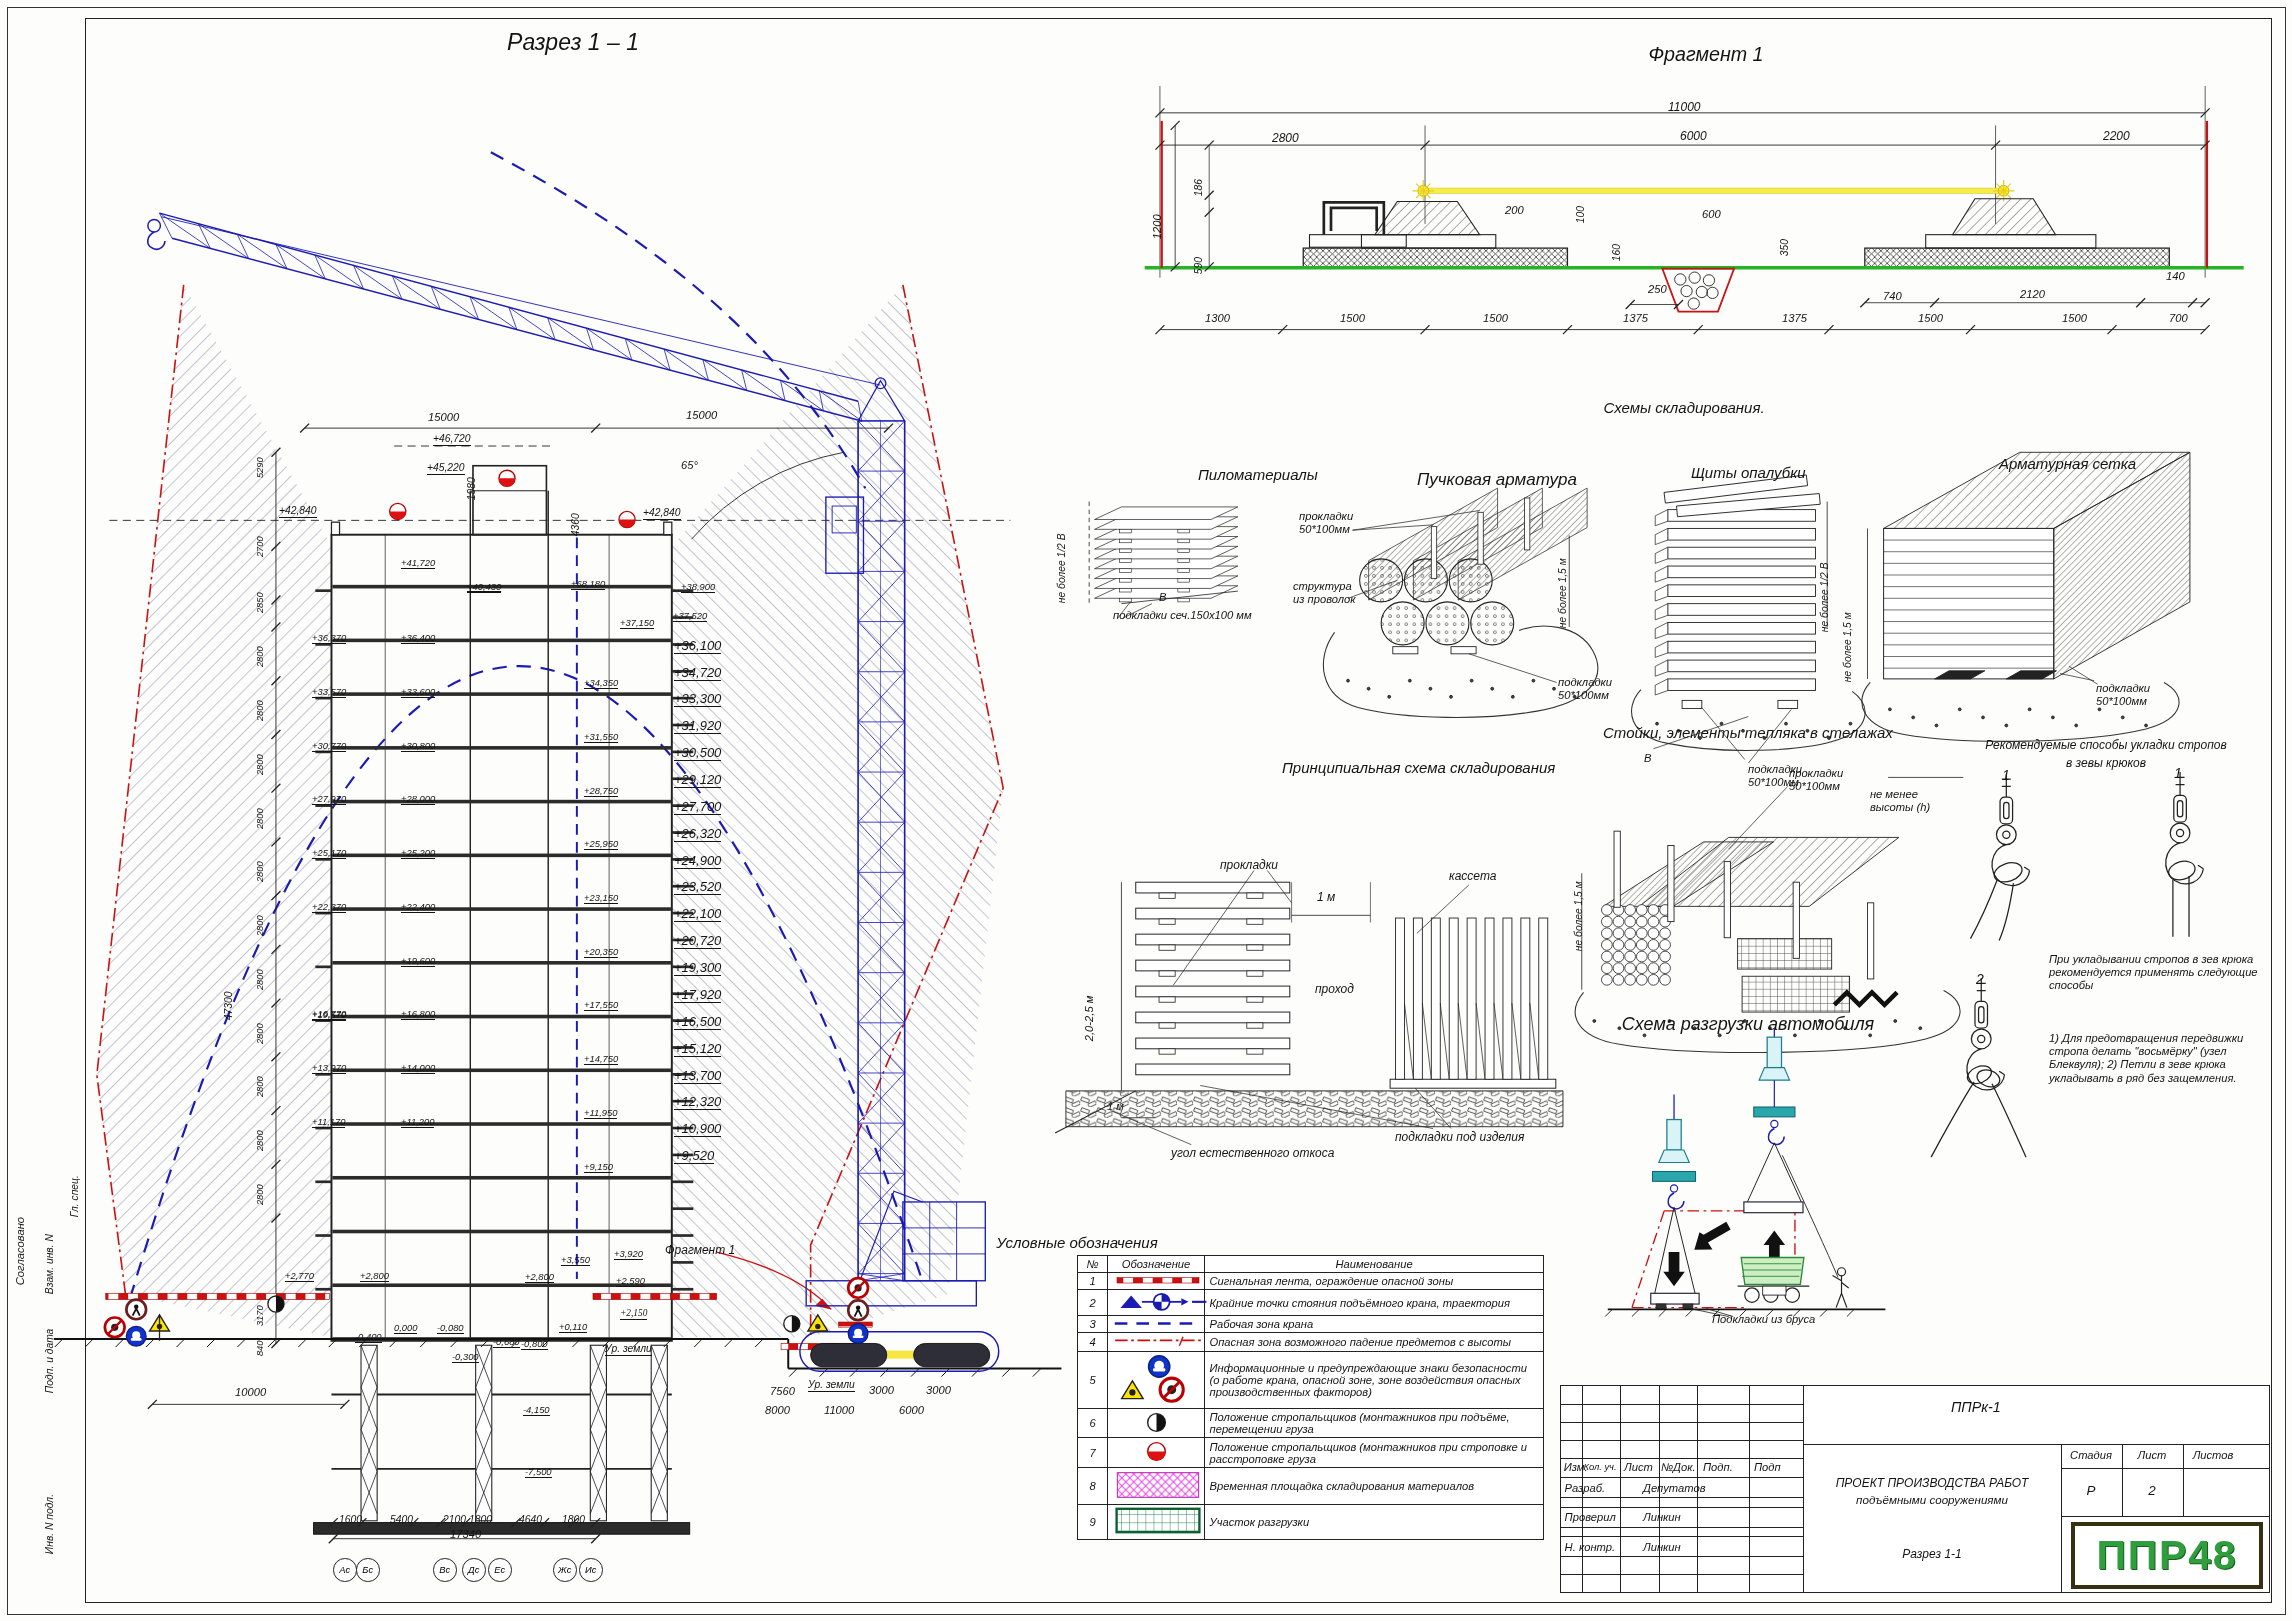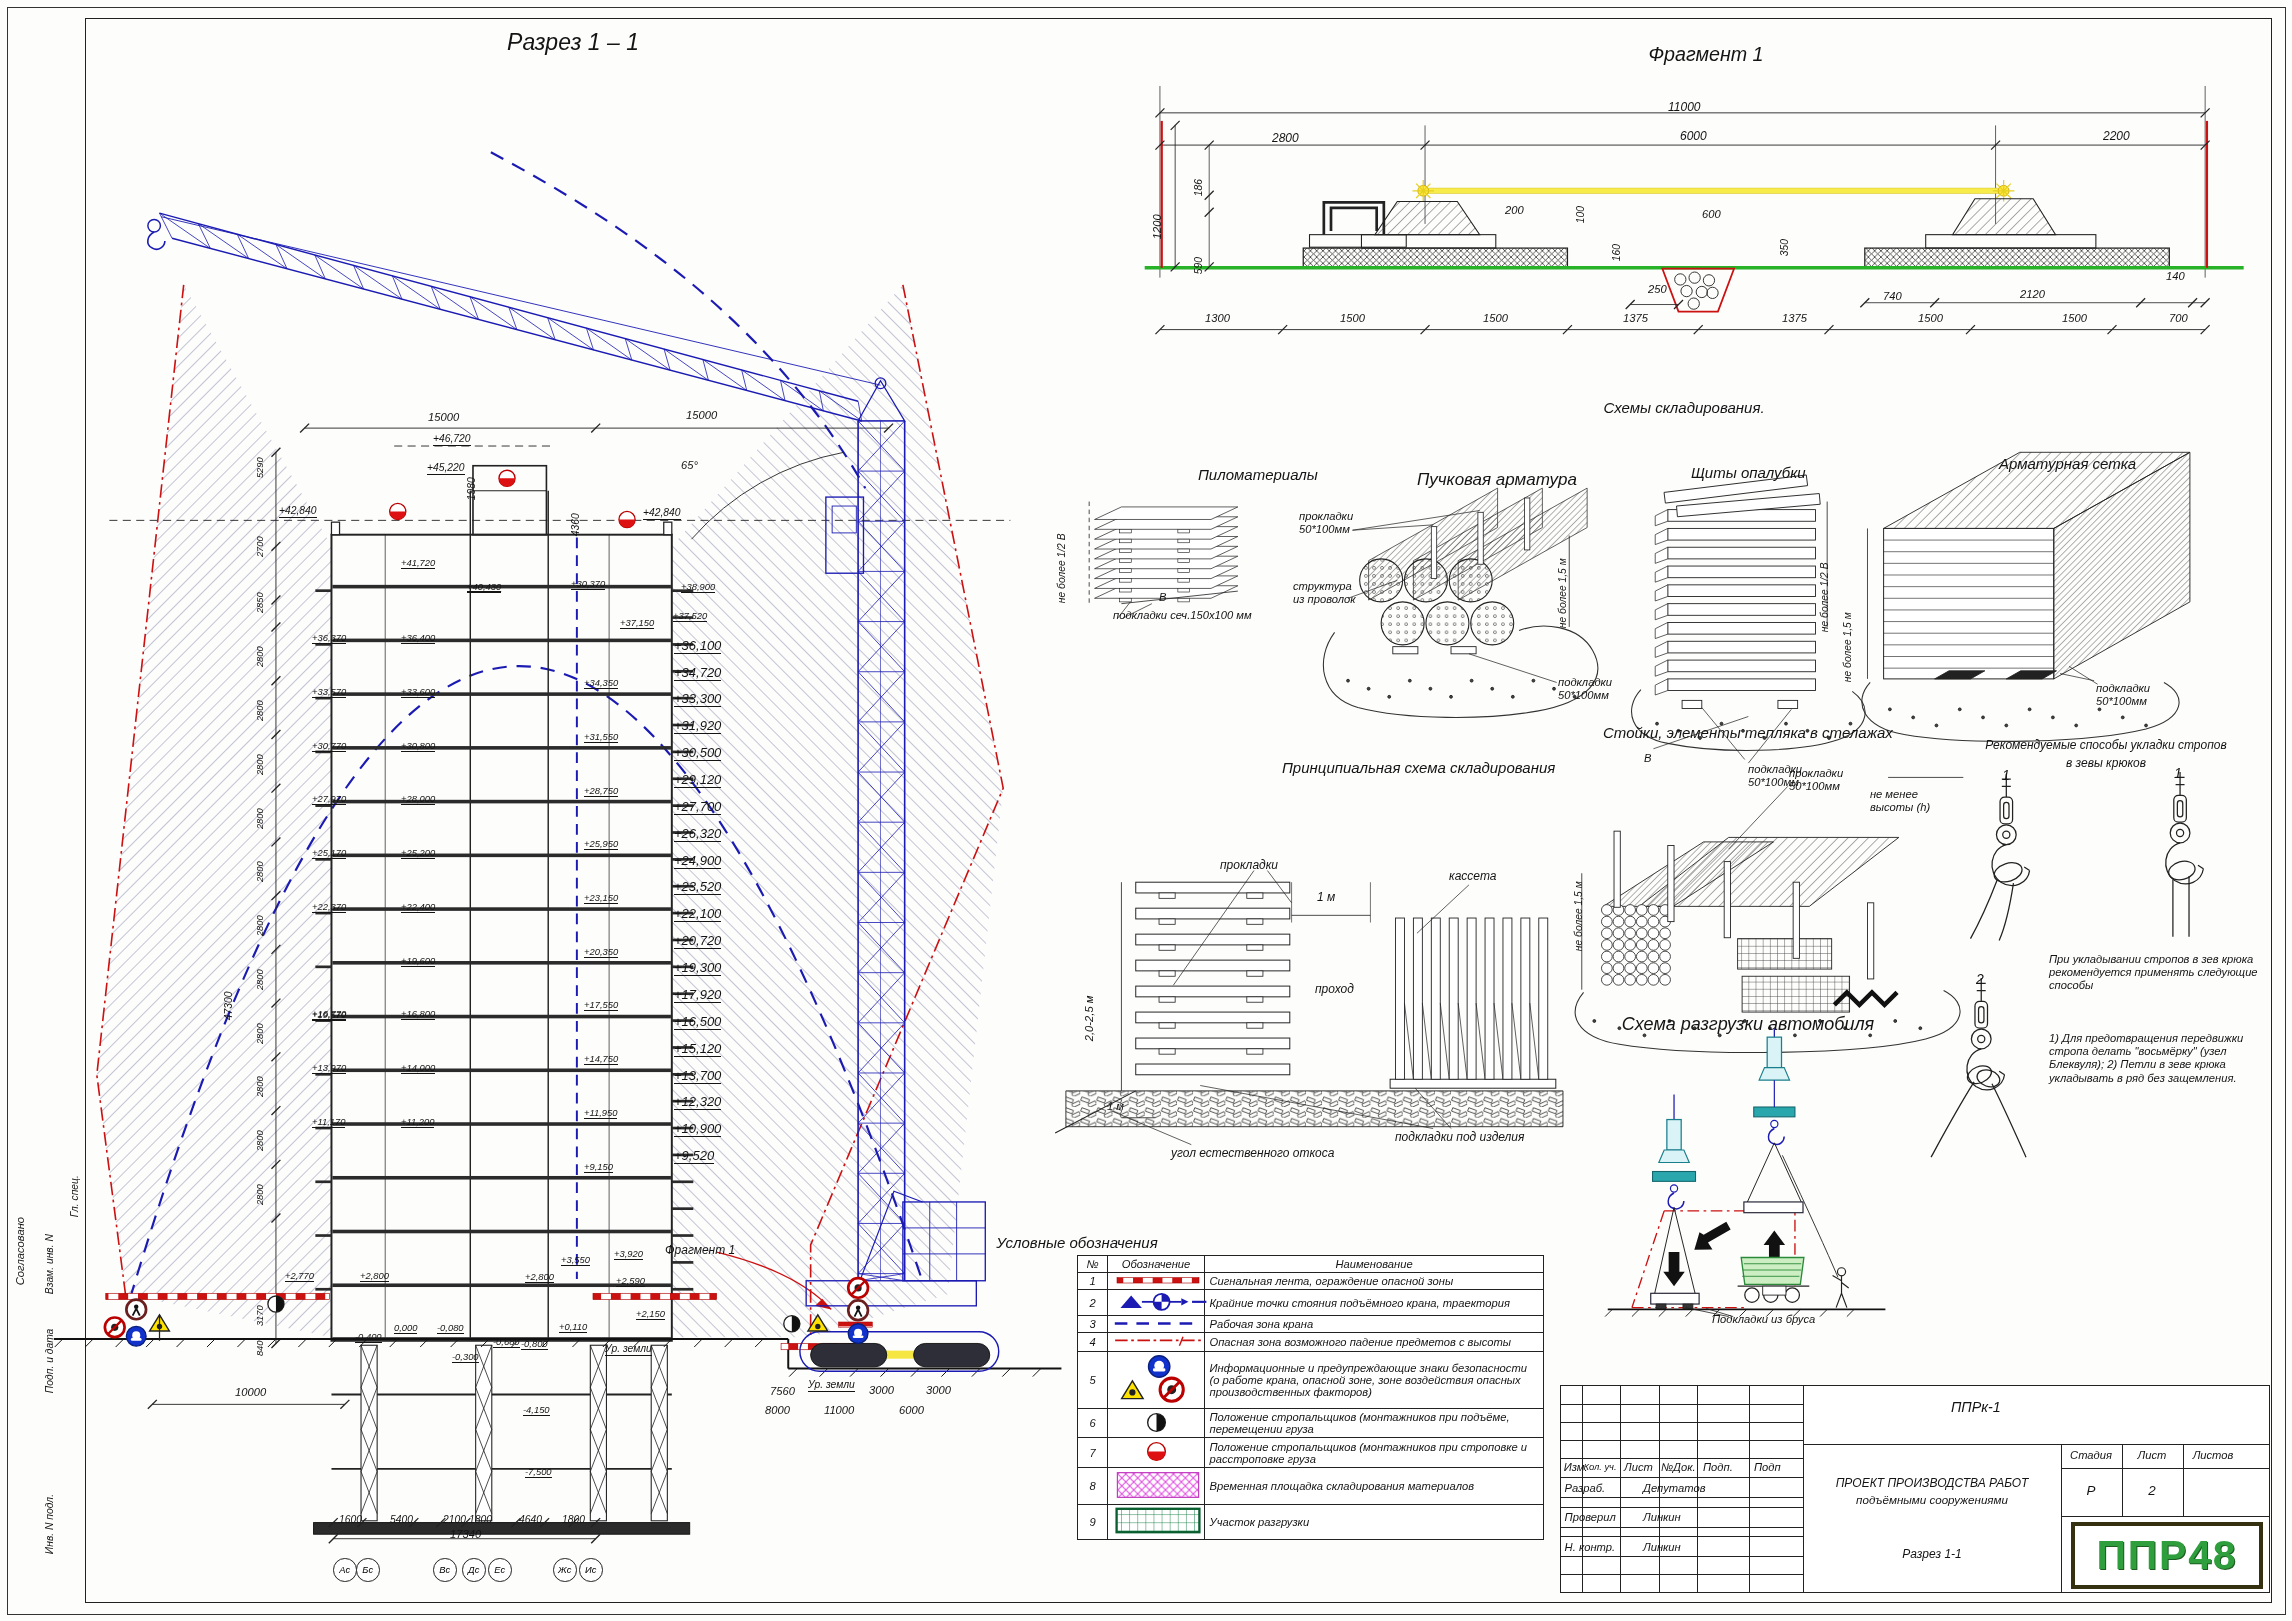--- a/index.html
+++ b/index.html
@@ -1112,37 +1112,37 @@
       <div class="lbl f9 u" style="left: 674px; top: 960px;">+19,300</div>
       <div class="lbl f9 u" style="left: 674px; top: 987px;">+17,920</div>
       <div class="lbl f9 u" style="left: 674px; top: 1014px;">+16,500</div>
       <div class="lbl f9 u" style="left: 674px; top: 1041px;">+15,120</div>
       <div class="lbl f9 u" style="left: 674px; top: 1068px;">+13,700</div>
       <div class="lbl f9 u" style="left: 674px; top: 1094px;">+12,320</div>
       <div class="lbl f9 u" style="left: 674px; top: 1121px;">+10,900</div>
       <div class="lbl f9 u" style="left: 674px; top: 1148px;">+9,520</div>
       <div class="lbl f10 u" style="left: 401px; top: 557px;">+41,720</div>
       <div class="lbl f10 u" style="left: 467px; top: 581px; text-decoration: underline;">+40,430</div>
-      <div class="lbl f10 u" style="left: 571px; top: 578px;">+30,370</div>
+      <div class="lbl f10 u" style="left: 571px; top: 578px;">+68,180</div>
       <div class="lbl f10 u" style="left: 681px; top: 581px;">+38,900</div>
       <div class="lbl f10 u" style="left: 673px; top: 610px;">+37,520</div>
       <div class="lbl f10 u" style="left: 620px; top: 617px;">+37,150</div>
       <div class="lbl f10 u" style="left: 360px; top: 1270px;">+2,800</div>
       <div class="lbl f10 u" style="left: 394px; top: 1322px;">0,000</div>
       <div class="lbl f10 u" style="left: 355px; top: 1331px;">-0,400</div>
       <div class="lbl f10 u" style="left: 437px; top: 1322px;">-0,080</div>
       <div class="lbl f10 u" style="left: 452px; top: 1351px;">-0,300</div>
       <div class="lbl f10 u" style="left: 561px; top: 1254px;">+3,550</div>
       <div class="lbl f10 u" style="left: 525px; top: 1271px;">+2,800</div>
       <div class="lbl f10 u" style="left: 559px; top: 1321px;">+0,110</div>
       <div class="lbl f10 u" style="left: 493px; top: 1336px;">-0,680</div>
       <div class="lbl f10 u" style="left: 521px; top: 1338px;">-0,800</div>
       <div class="lbl f10 u" style="left: 614px; top: 1248px;">+3,920</div>
       <div class="lbl f10 u" style="left: 616px; top: 1275px;">+2,590</div>
-      <div class="lbl f10 u" style="left: 636px; top: 1308px;">+2,150</div>
+      <div class="lbl f10 u" style="left: 620px; top: 1308px; font-family: Liberation Serif, serif;">+2,150</div>
       <div class="lbl f10 u" style="left: 523px; top: 1404px;">-4,150</div>
       <div class="lbl f10 u" style="left: 525px; top: 1466px;">-7,500</div>
       <div class="lbl f12" style="left: 770px; top: 1385px;">7560</div>
       <div class="lbl f12" style="left: 869px; top: 1384px;">3000</div>
       <div class="lbl f12" style="left: 926px; top: 1384px;">3000</div>
       <div class="lbl f12" style="left: 765px; top: 1404px;">8000</div>
       <div class="lbl f12" style="left: 824px; top: 1404px;">11000</div>
       <div class="lbl f12" style="left: 899px; top: 1404px;">6000</div>
       <div class="lbl f11" style="left: 339px; top: 1514px;">1600</div>
       <div class="lbl f11" style="left: 390px; top: 1514px;">5400</div>

